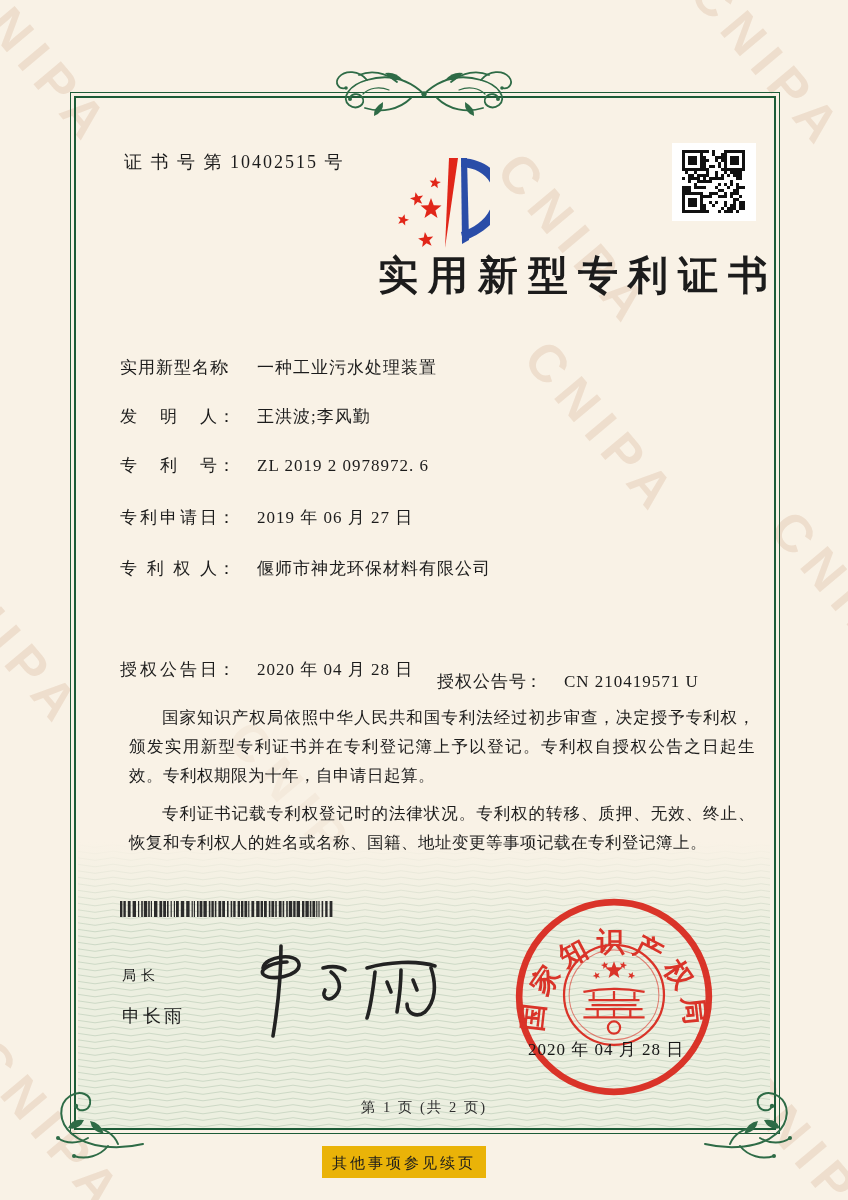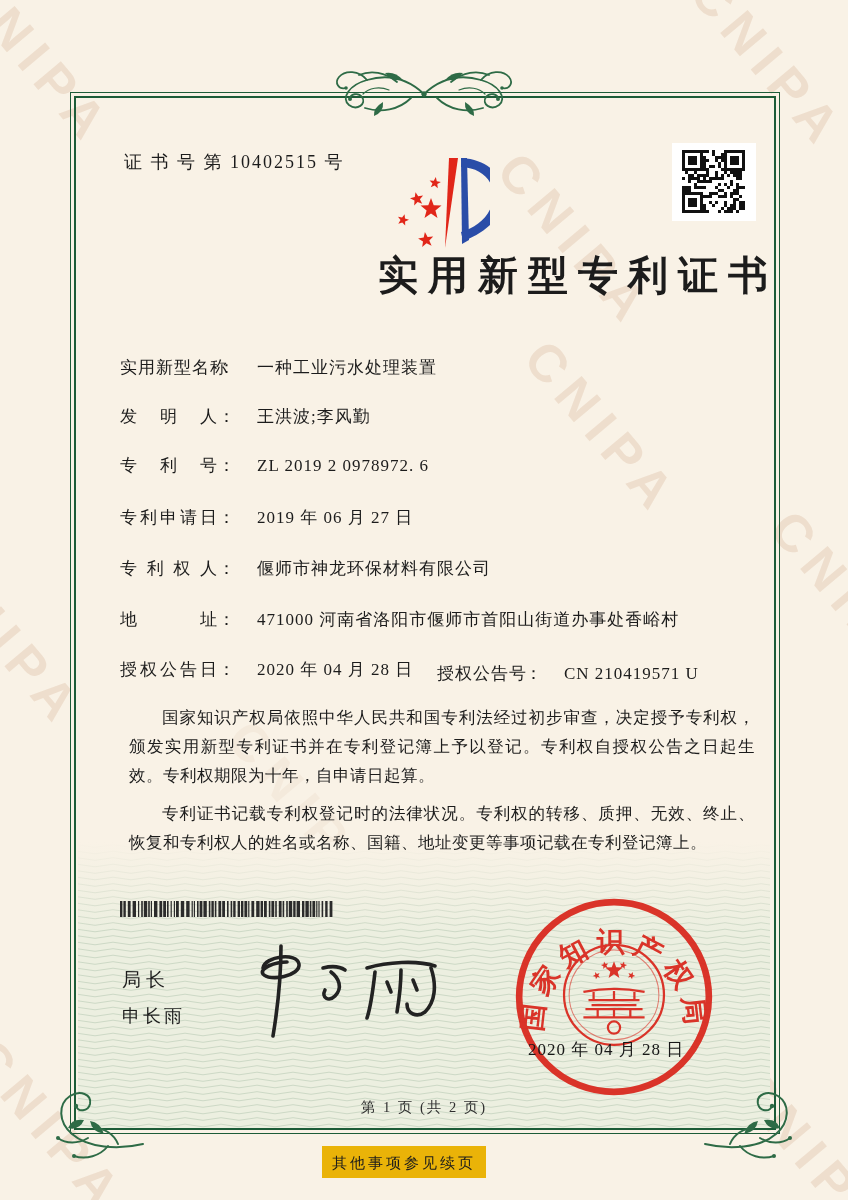--- a/index.html
+++ b/index.html
@@ -29,30 +29,30 @@
   .cert-no{position:absolute;left:124px;top:150px;font-size:18px;letter-spacing:2px;z-index:3;}
   .logo{position:absolute;left:365px;top:142px;z-index:3;}
   .qr-box{position:absolute;left:672px;top:143px;width:84px;height:78px;background:#ffffff;z-index:3;}
   .qr-box svg{position:absolute;left:10px;top:7px;}
   .title{position:absolute;left:70px;top:248px;width:708px;text-align:right;font-size:40px;
       font-weight:bold;letter-spacing:10px;z-index:3;}
 
   .row{position:absolute;left:120px;font-size:17px;line-height:24px;white-space:nowrap;z-index:3;}
   .flabel{display:inline-block;width:98px;text-align:justify;text-align-last:justify;letter-spacing:1px;}
   .fvalue{margin-left:22px;letter-spacing:1px;}
-  .pair2{position:absolute;left:317px;top:4px;}
+  .pair2{position:absolute;left:317px;top:12px;}
   .pair2 .flabel{width:88px;}
 
   .paras{position:absolute;left:120px;top:694px;width:644px;font-size:16.5px;line-height:29px;
       text-align:justify;z-index:3;}
   .paras p{margin:9px;text-indent:2em;letter-spacing:.5px;}
 
   .barcode{position:absolute;left:120px;top:901px;z-index:3;}
 
-  .director-title{position:absolute;left:122px;top:967px;font-size:19px;letter-spacing:5px;z-index:3;}
+  .director-title{position:absolute;left:122px;top:967px;font-size:14px;letter-spacing:5px;z-index:3;}
   .director-name{position:absolute;left:122px;top:1004px;font-size:18px;letter-spacing:3px;z-index:3;}
   .sig{position:absolute;left:235px;top:938px;z-index:3;}
 
   .seal{position:absolute;left:512px;top:895px;z-index:3;opacity:.93;}
   .seal-date{position:absolute;left:528px;top:1038px;width:160px;font-size:17px;letter-spacing:1px;
       color:#171717;z-index:4;}
 
   .page-info{position:absolute;left:70px;top:1098px;width:708px;text-align:center;font-size:14.5px;
       letter-spacing:2px;color:#2e2e2e;z-index:3;}
   .footer-note{position:absolute;left:322px;top:1146px;width:164px;height:32px;background:#eab308;
@@ -350,23 +350,20 @@
   </div>
   <div class="row" style="top:454px">
     <span class="flabel">专利号</span><span>：</span><span class="fvalue">ZL 2019 2 0978972. 6</span>
   </div>
   <div class="row" style="top:506px">
     <span class="flabel">专利申请日</span><span>：</span><span class="fvalue">2019 年 06 月 27 日</span>
   </div>
   <div class="row" style="top:557px">
     <span class="flabel">专利权人</span><span>：</span><span class="fvalue">偃师市神龙环保材料有限公司</span>
   </div>
-  <div class="row" style="top:608px">
-    <span class="flabel">地址</span><span>：</span><span class="fvalue">471000 河南省洛阳市偃师市首阳山街道办事处香峪村</span>
-  </div>
   <div class="row" style="top:658px">
     <span class="flabel">授权公告日</span><span>：</span><span class="fvalue">2020 年 04 月 28 日</span>
     <span class="pair2">
       <span class="flabel">授权公告号</span><span>：</span><span class="fvalue">CN 210419571 U</span>
     </span>
   </div>
 
   <div class="paras">
     <p>国家知识产权局依照中华人民共和国专利法经过初步审查，决定授予专利权，颁发实用新型专利证书并在专利登记簿上予以登记。专利权自授权公告之日起生效。专利权期限为十年，自申请日起算。</p>
     <p>专利证书记载专利权登记时的法律状况。专利权的转移、质押、无效、终止、恢复和专利权人的姓名或名称、国籍、地址变更等事项记载在专利登记簿上。</p>

